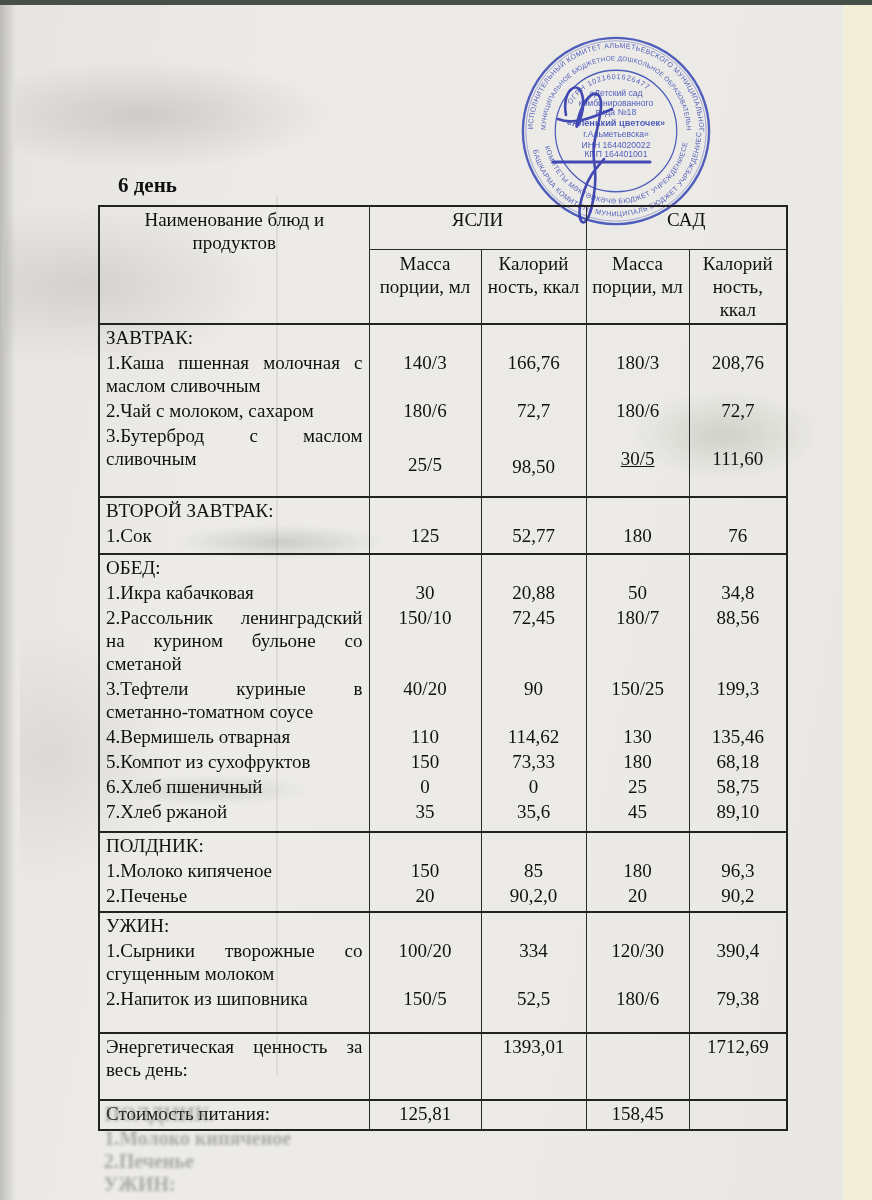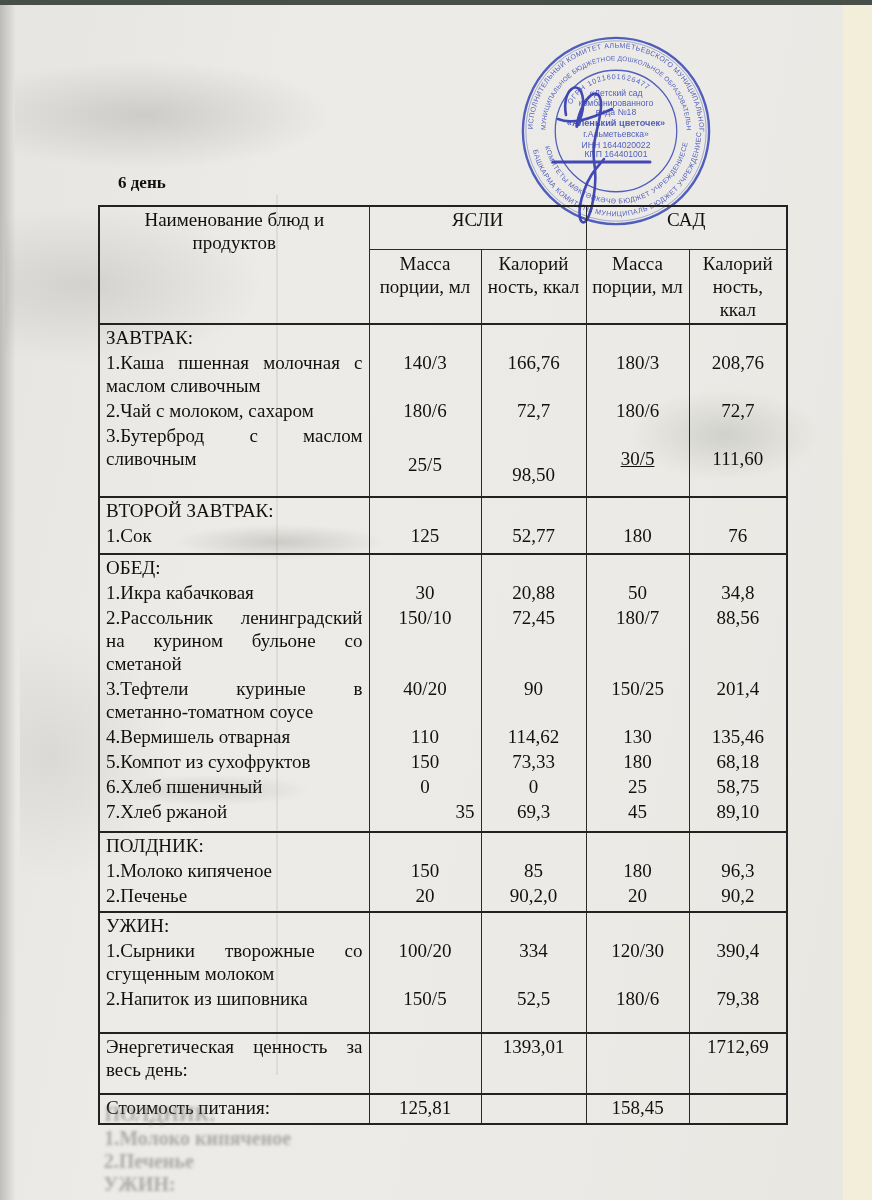--- a/index.html
+++ b/index.html
@@ -25,21 +25,21 @@
     font-size:22px;line-height:31px;text-align:center;color:#1b1b1b;
   }
   .approval div{white-space:nowrap;}
   .approval .l2{margin-top:0px;}
   .approval .l3{margin-top:7px;}
   .stamp{position:absolute;left:518px;top:28px;width:196px;height:196px;opacity:.92;}
   .stamp svg{width:100%;height:100%;}
   .stamp text{fill:#4353b8;font-family:"Liberation Sans","DejaVu Sans",sans-serif;}
   .sig{position:absolute;left:528px;top:58px;width:150px;height:170px;}
   .day-label{
-    position:absolute;left:118px;top:168px;font-size:17px;font-weight:bold;color:#111;
+    position:absolute;left:118px;top:168px;font-size:21px;font-weight:bold;color:#111;
   }
   
   table.menu{
     position:absolute;left:98px;top:200px;width:688px;
     border-collapse:collapse;table-layout:fixed;
     font-size:19px;line-height:23px;color:#111;
   }
   table.menu th,table.menu td{
     border-left:1.6px solid #2b2b2b;border-right:1.6px solid #2b2b2b;
     padding:1px 6px;vertical-align:top;font-weight:normal;
@@ -161,21 +161,21 @@
         <tr>
           <td class="name">2.Чай с молоком, сахаром</td>
           <td class="val">180/6</td>
           <td class="val">72,7</td>
           <td class="val">180/6</td>
           <td class="val">72,7</td>
         </tr>
         <tr class="vbottom">
           <td class="name" style="padding-bottom: 26px;">3.Бутерброд с маслом сливочным</td>
           <td class="val" style="padding-bottom: 20px;">25/5</td>
-          <td class="val" style="padding-bottom: 10px;">98,50</td>
+          <td class="val" style="padding-bottom: 18px;">98,50</td>
           <td class="val" style="padding-bottom: 26px; text-decoration: underline;">30/5</td>
           <td class="val" style="padding-bottom: 26px;">111,60</td>
         </tr>
         <tr class="sec-start">
           <td class="name b">ВТОРОЙ ЗАВТРАК:</td>
           <td class="val"></td>
           <td class="val"></td>
           <td class="val"></td>
           <td class="val"></td>
         </tr>
@@ -205,21 +205,21 @@
           <td class="val">150/10</td>
           <td class="val">72,45</td>
           <td class="val">180/7</td>
           <td class="val">88,56</td>
         </tr>
         <tr>
           <td class="name">3.Тефтели куриные в сметанно-томатном соусе</td>
           <td class="val">40/20</td>
           <td class="val">90</td>
           <td class="val">150/25</td>
-          <td class="val">201,4</td>
+          <td class="val">199,3</td>
         </tr>
         <tr>
           <td class="name">4.Вермишель отварная</td>
           <td class="val">110</td>
           <td class="val">114,62</td>
           <td class="val">130</td>
           <td class="val">135,46</td>
         </tr>
         <tr>
           <td class="name">5.Компот из сухофруктов</td>
@@ -230,22 +230,22 @@
         </tr>
         <tr>
           <td class="name">6.Хлеб пшеничный</td>
           <td class="val">0</td>
           <td class="val">0</td>
           <td class="val">25</td>
           <td class="val">58,75</td>
         </tr>
         <tr>
           <td class="name" style="padding-bottom: 8px;">7.Хлеб ржаной</td>
-          <td class="val" style="padding-bottom: 8px; text-align: right;">35</td>
-          <td class="val" style="padding-bottom: 8px;">69,3</td>
+          <td class="val" style="padding-bottom: 8px;">35</td>
+          <td class="val" style="padding-bottom: 8px;">35,6</td>
           <td class="val" style="padding-bottom: 8px;">45</td>
           <td class="val" style="padding-bottom: 8px;">89,10</td>
         </tr>
         <tr class="sec-start">
           <td class="name b">ПОЛДНИК:</td>
           <td class="val"></td>
           <td class="val"></td>
           <td class="val"></td>
           <td class="val"></td>
         </tr>
@@ -278,21 +278,21 @@
           <td class="val">390,4</td>
         </tr>
         <tr>
           <td class="name" style="padding-bottom: 22px;">2.Напиток из шиповника</td>
           <td class="val" style="padding-bottom: 22px;">150/5</td>
           <td class="val" style="padding-bottom: 22px;">52,5</td>
           <td class="val" style="padding-bottom: 22px;">180/6</td>
           <td class="val" style="padding-bottom: 22px;">79,38</td>
         </tr>
         <tr class="sec-start">
-          <td class="name b" style="padding-bottom: 12px;">Энергетическая ценность за весь день:</td>
+          <td class="name b" style="padding-bottom: 18px;">Энергетическая ценность за весь день:</td>
           <td class="val" style="padding-bottom: 6px;"></td>
           <td class="val" style="padding-bottom: 16px;">1393,01</td>
           <td class="val" style="padding-bottom: 6px;"></td>
           <td class="val" style="padding-bottom: 14px;">1712,69</td>
         </tr>
         <tr class="sec-start">
           <td class="name b" style="padding-bottom: 4px;">Стоимость питания:</td>
           <td class="val" style="padding-bottom: 4px;">125,81</td>
           <td class="val" style="padding-bottom: 4px;"></td>
           <td class="val" style="padding-bottom: 4px; margin-left: 44px;">158,45</td>

